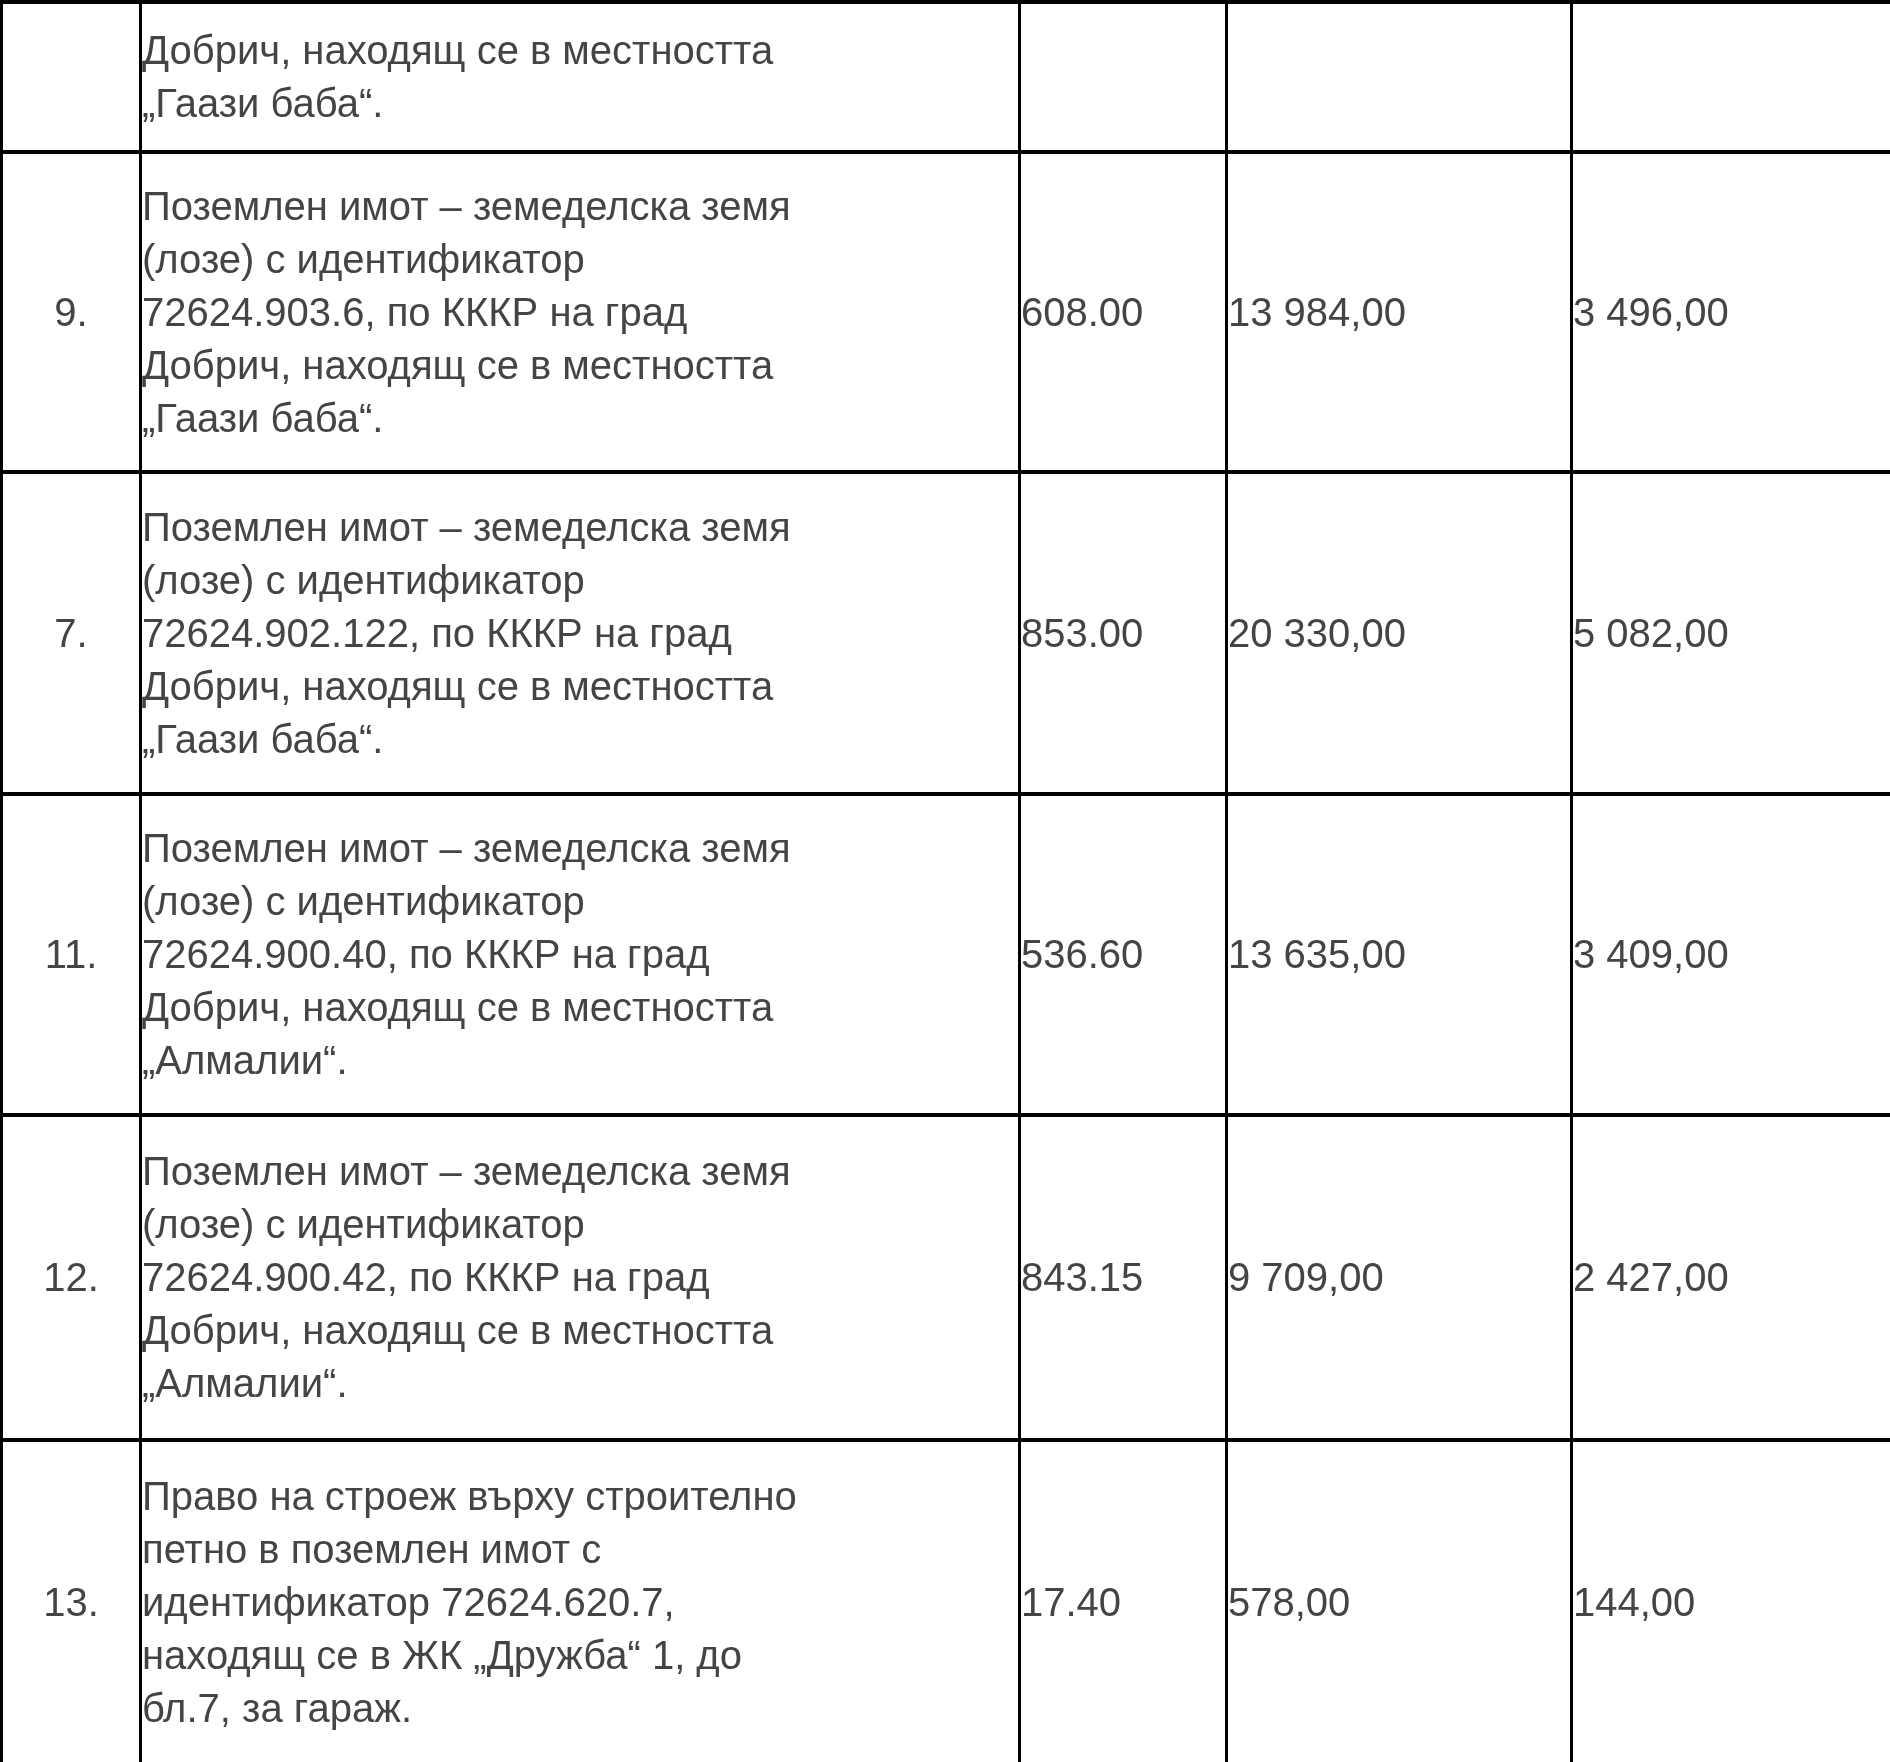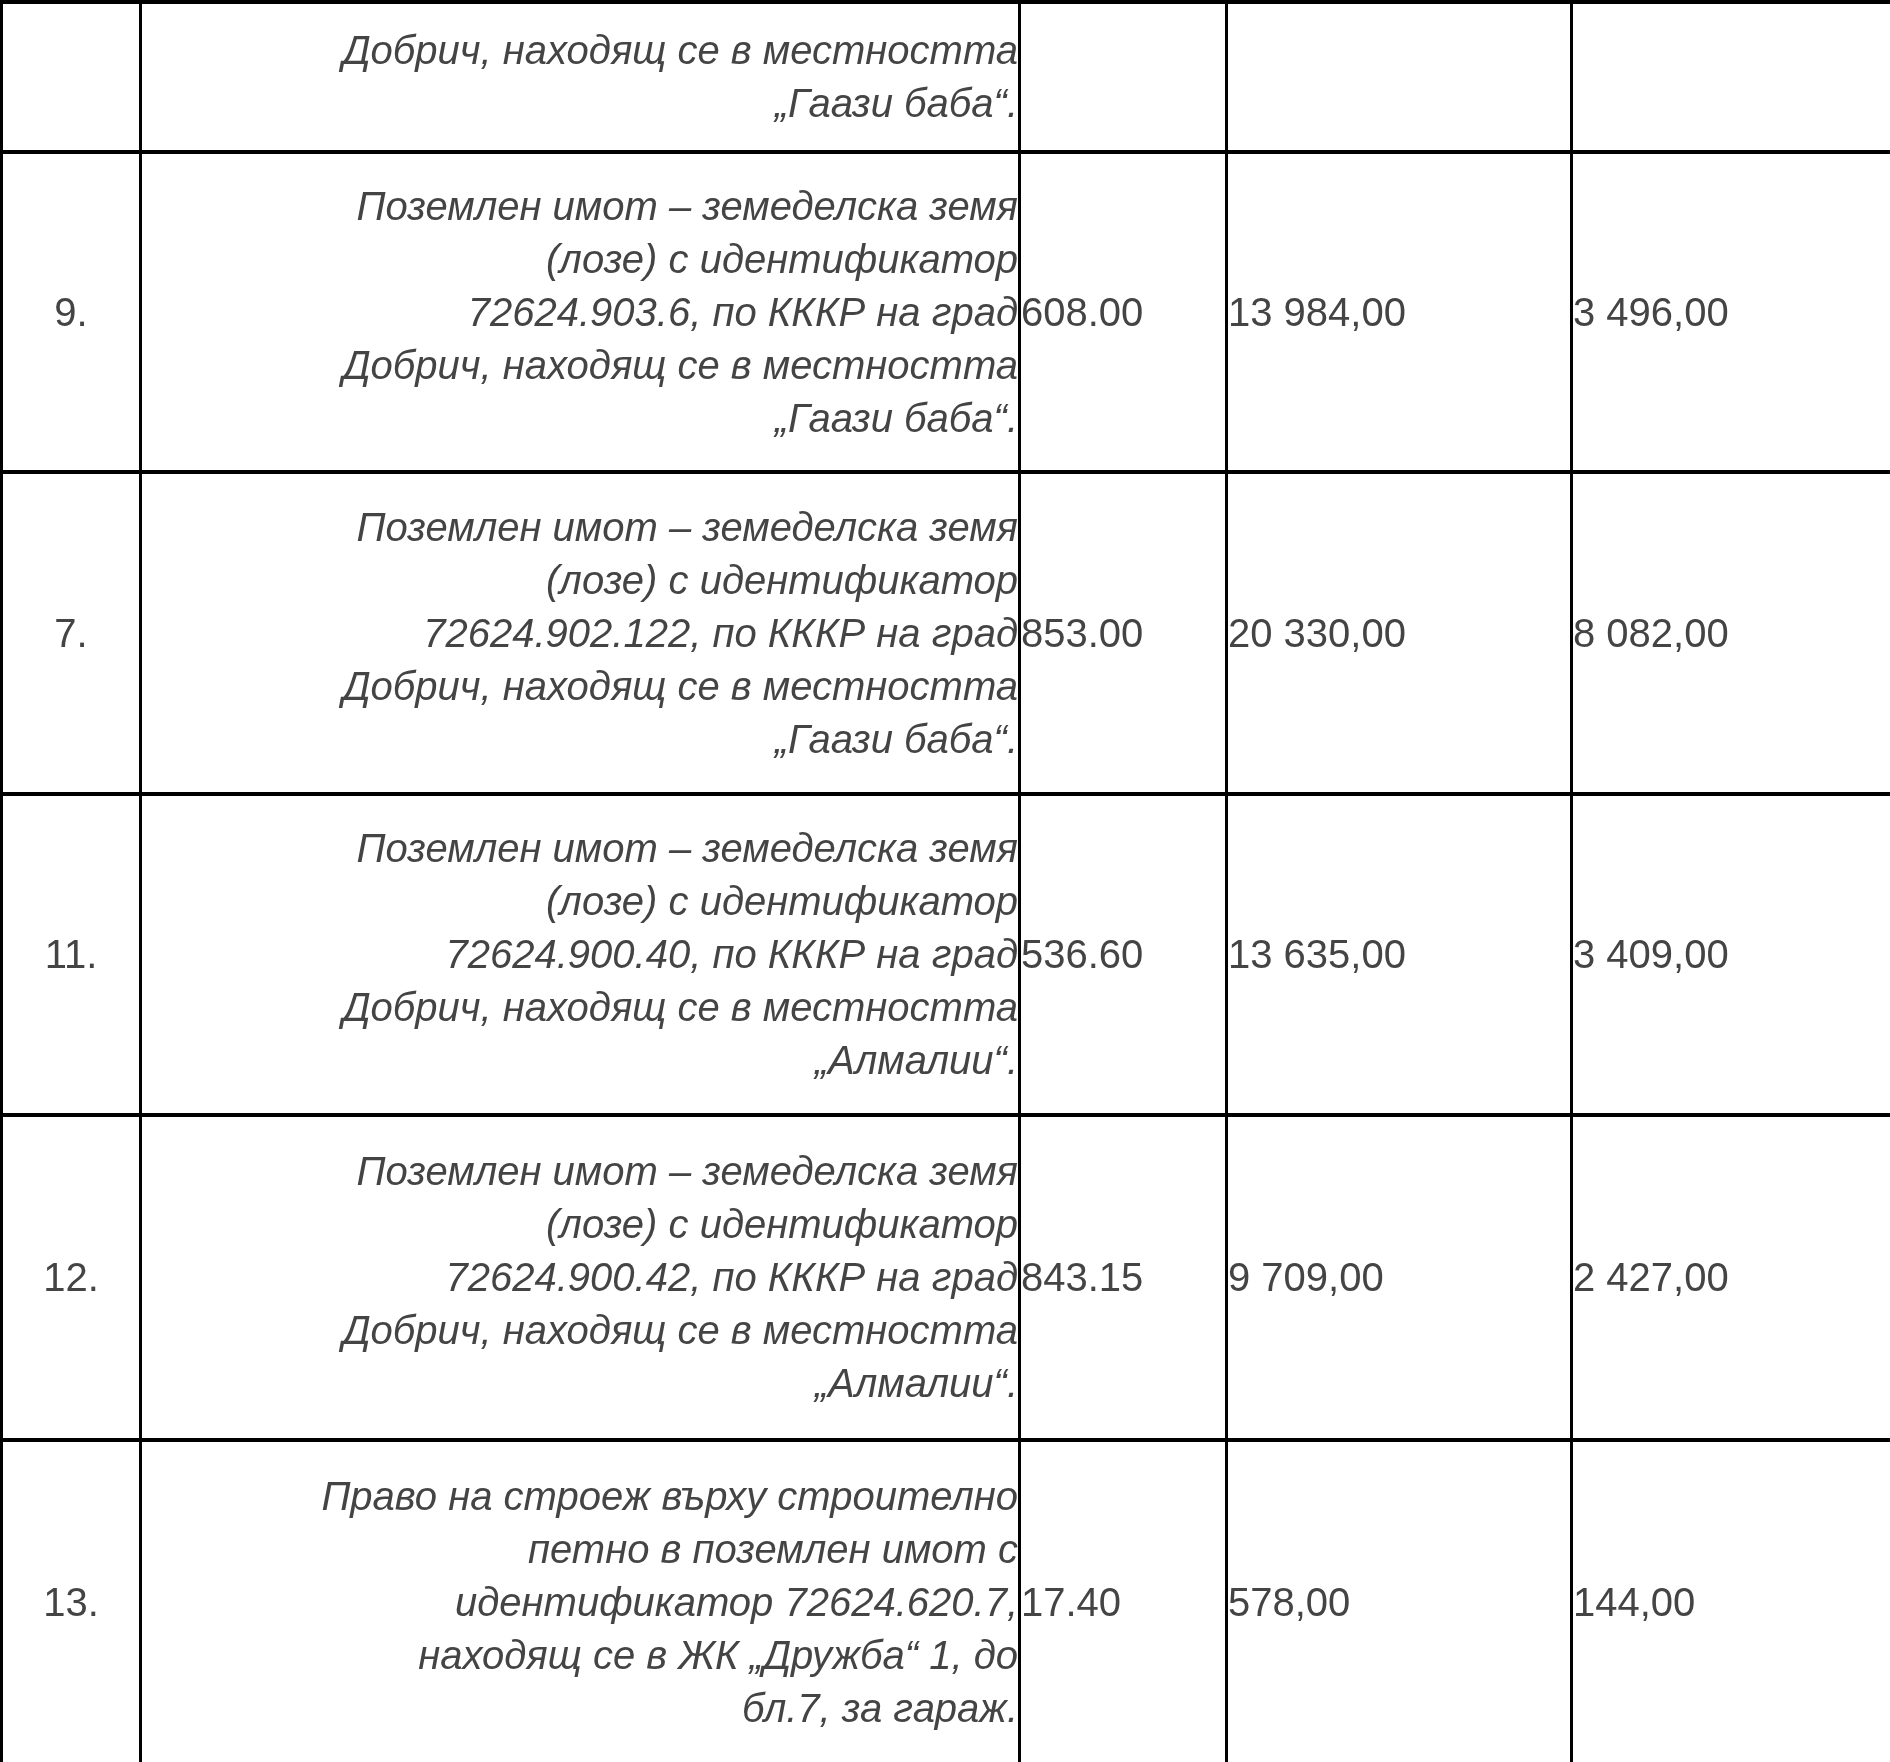--- a/index.html
+++ b/index.html
@@ -26,25 +26,24 @@
     border-top: 4px solid #000000;
     border-bottom: 4px solid #000000;
     vertical-align: middle;
     padding: 0;
     overflow: hidden;
   }
   td.col-no {
     text-align: center;
   }
   td.col-desc {
-    text-align: right;
+    text-align: left;
     padding-left: 16px;
     padding-right: 10px;
     white-space: pre-line;
-    font-style: italic;
   }
   td.col-num {
     text-align: left;
   }
 </style>
 </head>
 <body>
 
 <table class="property-table">
   <colgroup>
@@ -76,21 +75,21 @@
     </tr>
     <tr style="height:322px">
       <td class="col-no">7.</td>
       <td class="col-desc">Поземлен имот – земеделска земя
 (лозе) с идентификатор
 72624.902.122, по КККР на град
 Добрич, находящ се в местността
 „Гаази баба“.</td>
       <td class="col-num">853.00</td>
       <td class="col-num">20 330,00</td>
-      <td class="col-num">8 082,00</td>
+      <td class="col-num">5 082,00</td>
     </tr>
     <tr style="height:321px">
       <td class="col-no">11.</td>
       <td class="col-desc">Поземлен имот – земеделска земя
 (лозе) с идентификатор
 72624.900.40, по КККР на град
 Добрич, находящ се в местността
 „Алмалии“.</td>
       <td class="col-num">536.60</td>
       <td class="col-num">13 635,00</td>

